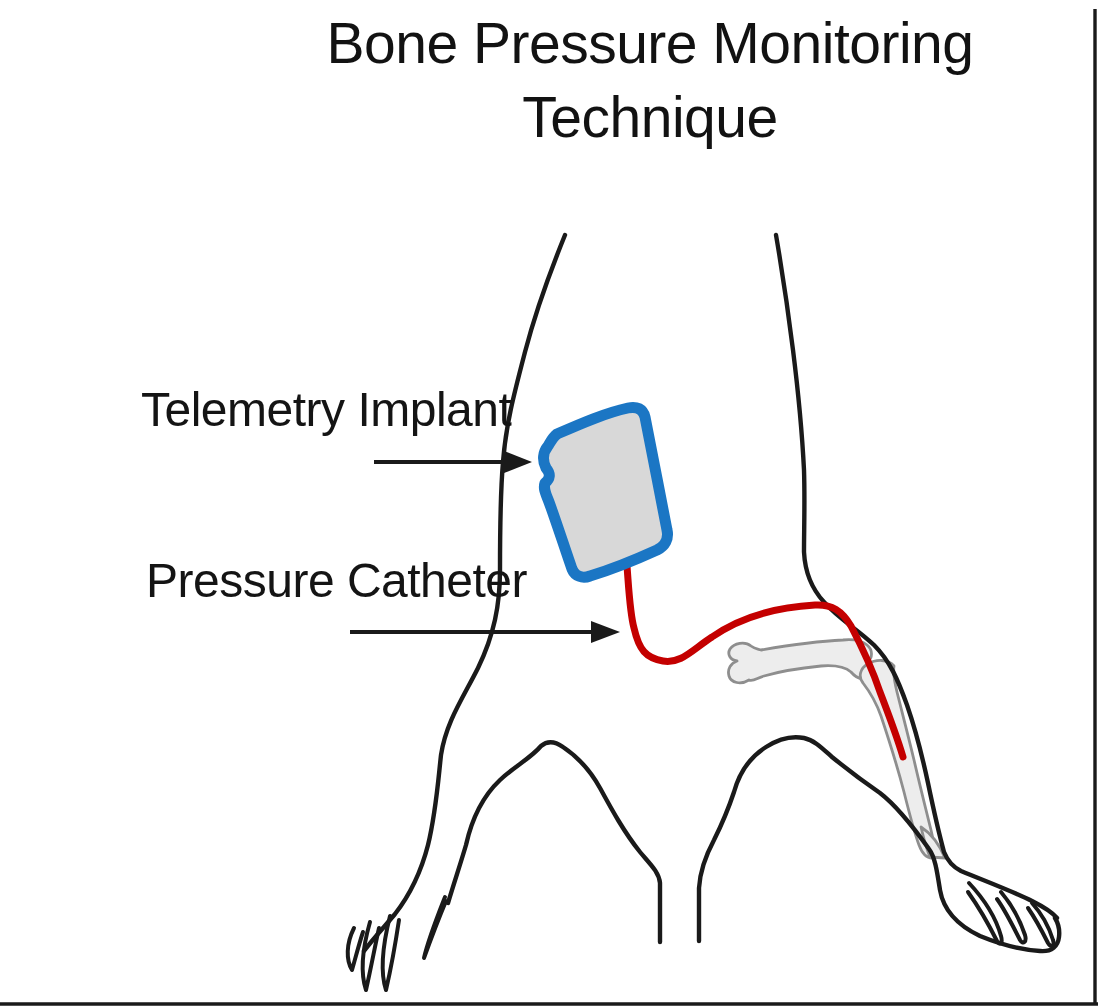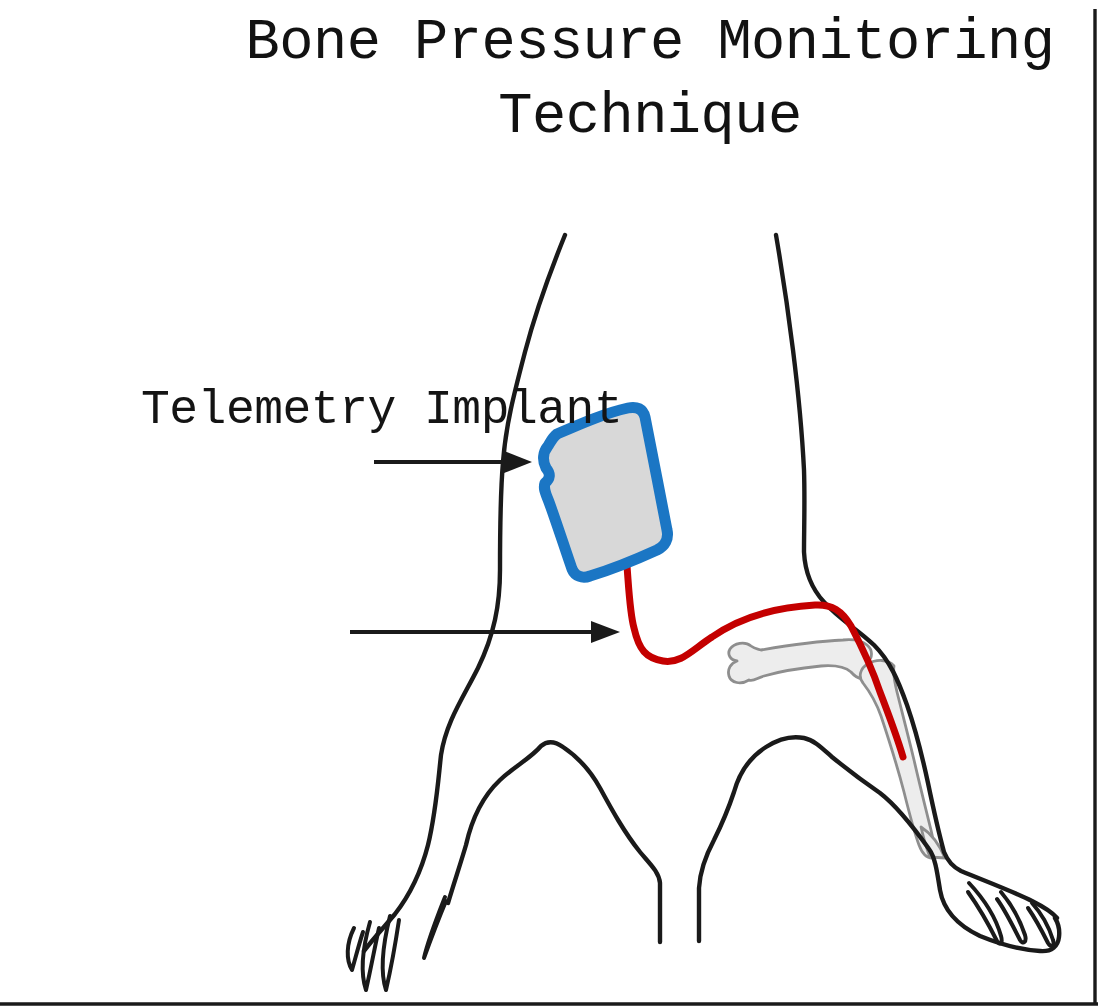--- a/index.html
+++ b/index.html
@@ -1,21 +1,21 @@
 <!DOCTYPE html>
 <html style="--outline_black: #1a1a1a; --implant_blue: #1b76c4; --implant_fill: #d8d8d8; --catheter_red: #c40000; --bone_fill: #ededed; --bone_stroke: #8e8e8e;"><head>
 <meta charset="utf-8">
 <style>
   html,body{margin:0;padding:0;background:#ffffff;}
   #stage{
     position:relative;
     width:1098px;height:1007px;
     background:#ffffff;
     overflow:hidden;
-    font-family:Liberation Mono, monospace;
+    font-family:Liberation Sans, sans-serif;
   }
   #art{position:absolute;left:0;top:0;width:1098px;height:1007px;}
 
   .title-block{
     position:absolute;left:150px;top:6px;width:1000px;
     text-align:center;color:#121212;
     font-size:57px;line-height:74px;font-weight:400;
     letter-spacing:-0.5px;
   }
   .side-label{
@@ -180,13 +180,14 @@
     <line class="frame" x1="1095" y1="9" x2="1095" y2="1004"></line>
   </svg>
 
   <div class="title-block">
     <div>Bone Pressure Monitoring</div>
     <div>Technique</div>
   </div>
 
   <div id="label-implant" class="side-label">Telemetry Implant</div>
 
+  <div id="label-catheter" class="side-label">Pressure Catheter</div>
 </div>
 
 </body></html>

